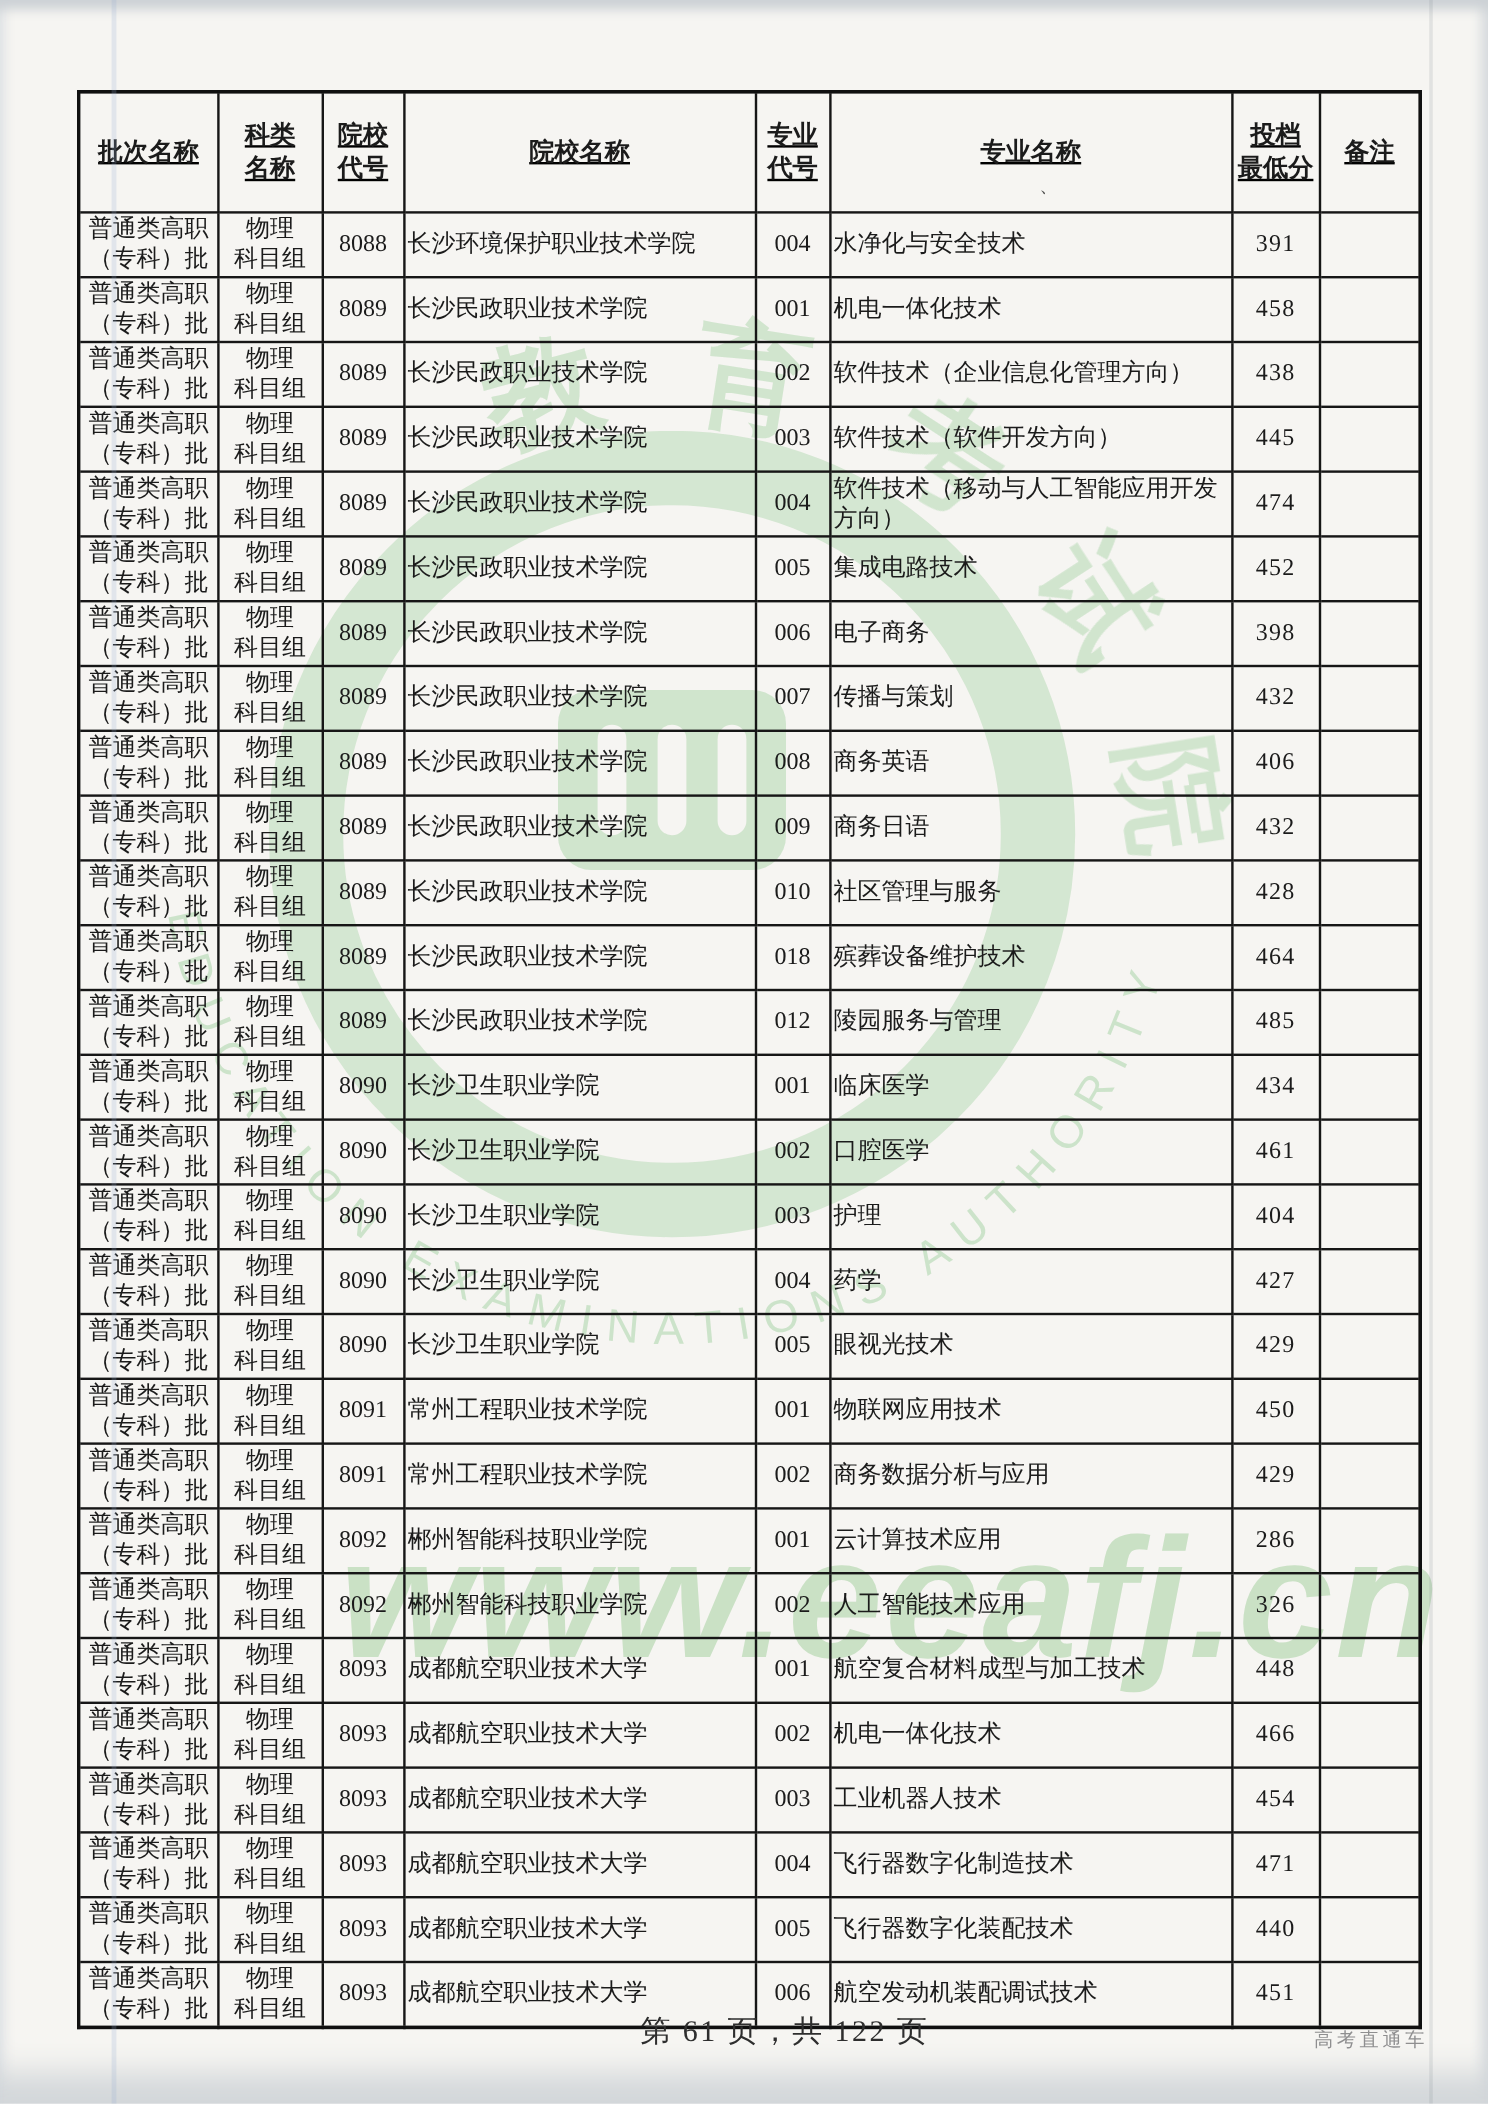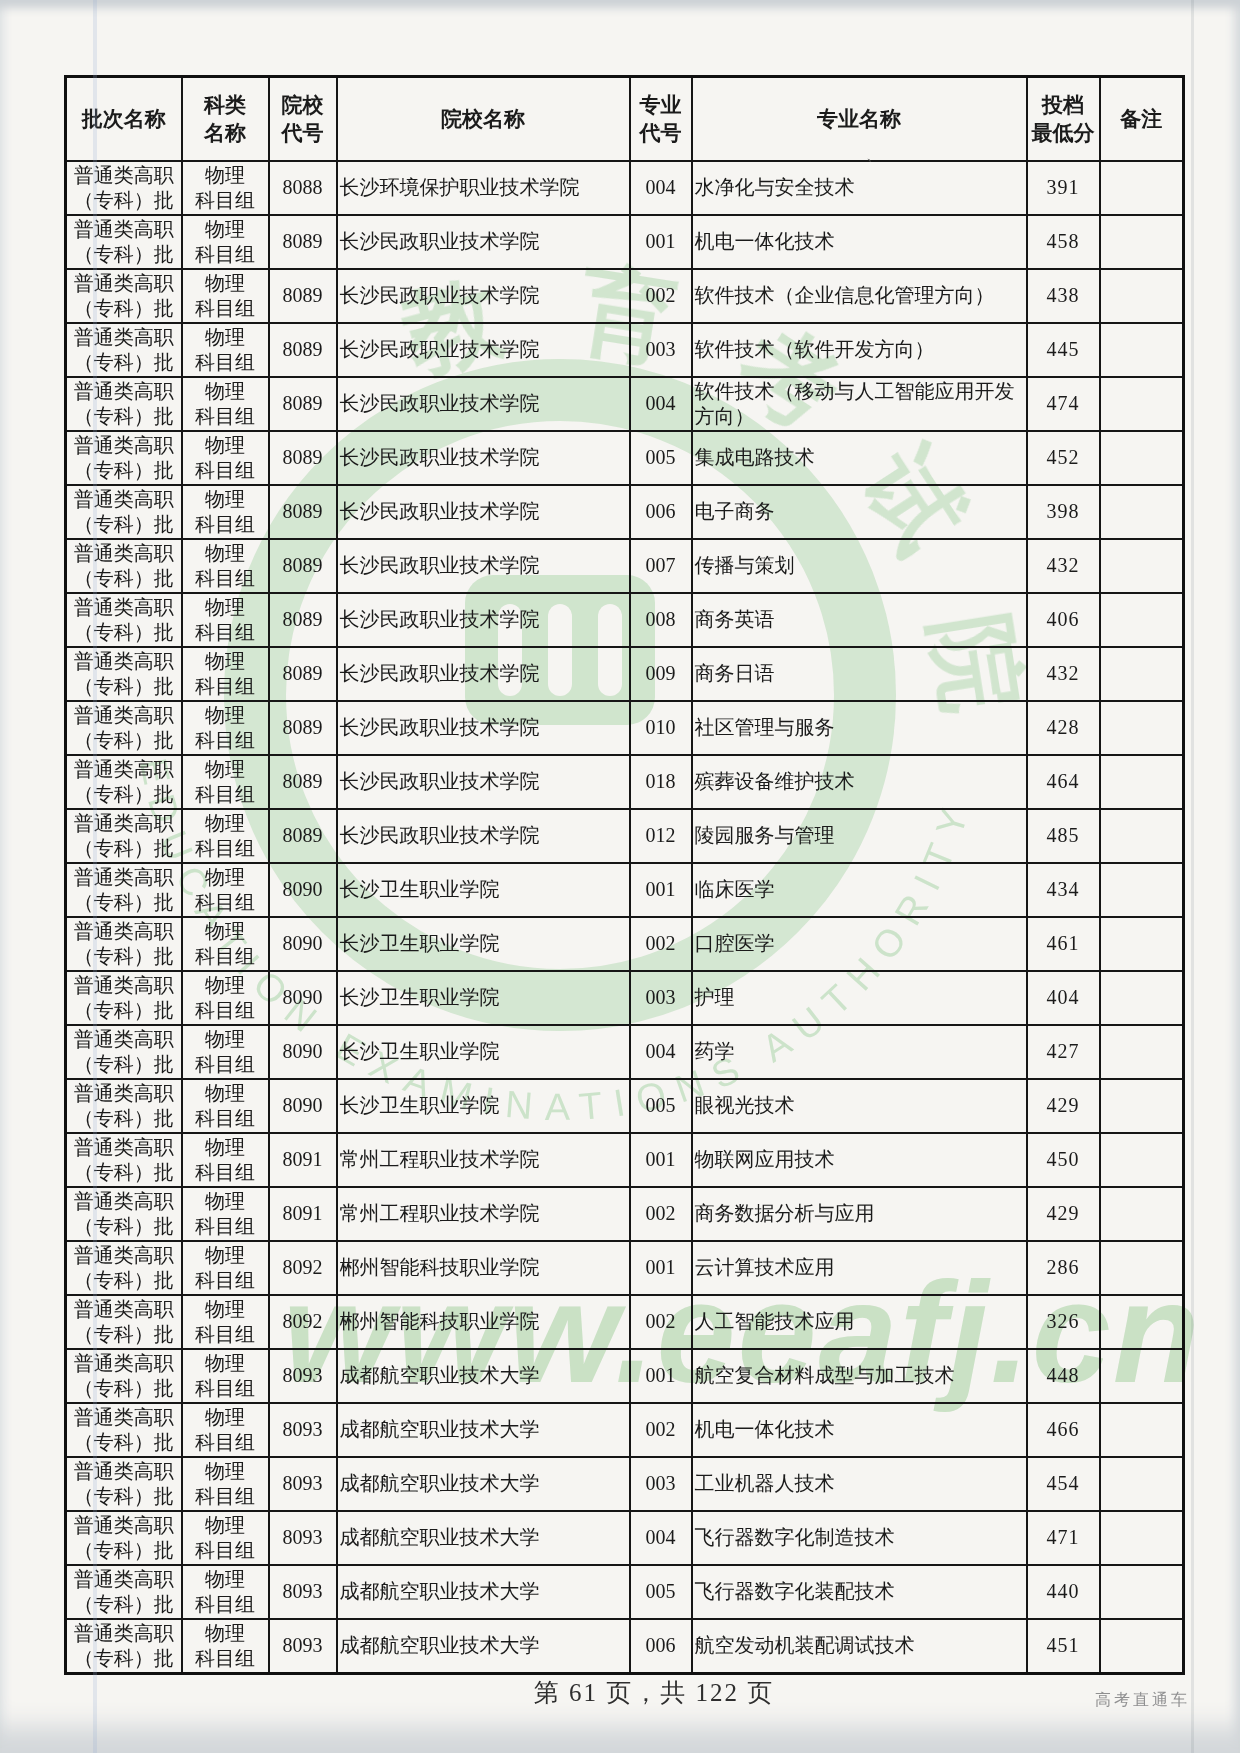--- a/index.html
+++ b/index.html
@@ -35,21 +35,21 @@
     border-collapse:collapse;table-layout:fixed;
     background:transparent;
   }
   .score-table th,.score-table td{
     border:2px solid #161616;
     padding:1px 2px;
     vertical-align:middle;
     color:#1b1b1b;
   }
   table.score-table{border:3px solid #101010;}
-  .score-table thead tr{height:84px;}
+  .score-table thead tr{height:100px;text-decoration:underline;}
   .score-table tbody tr{height:53.5px;}
   .score-table th{
     font-family:"Liberation Sans", sans-serif;
     font-weight:bold;font-size:21px;line-height:1.3;
     text-align:center;white-space:pre-line;
   }
   .score-table td{font-size:20px;line-height:25px;}
   .c-center{text-align:center;}
   .c-twoline{white-space:pre-line;}
   .c-left{text-align:left;padding-left:10px;padding-right:8px;margin-left:24px;}

